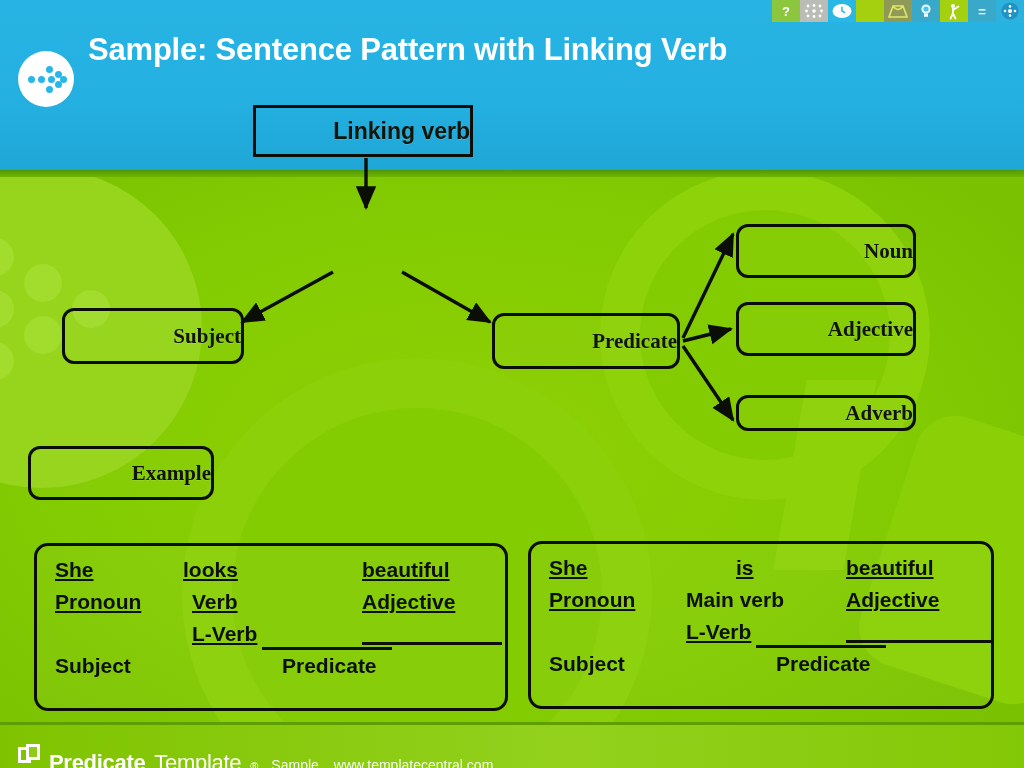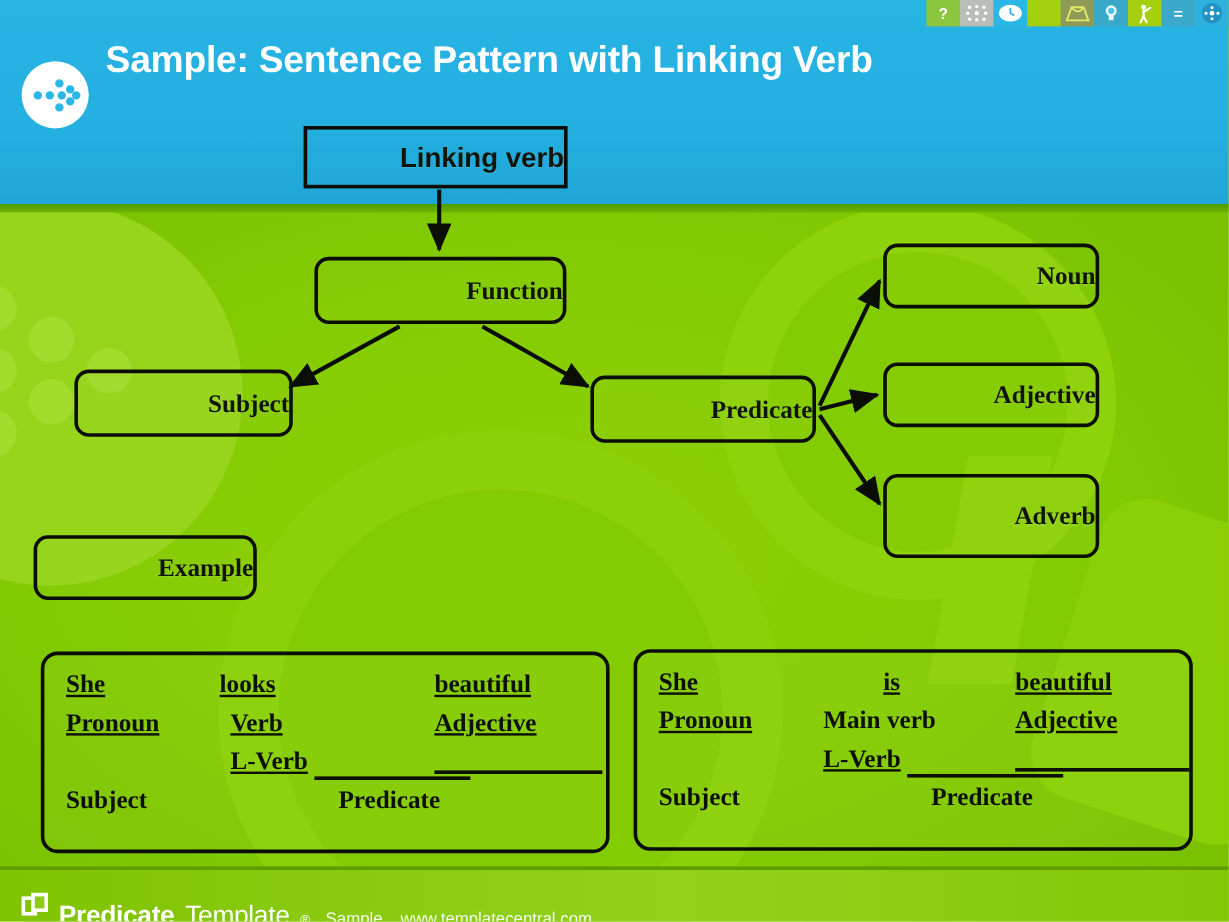--- a/index.html
+++ b/index.html
@@ -132,23 +132,23 @@
     color: #111409;
     text-shadow: 0 1px 0 rgba(255,255,255,0.12);
   }
   .node.square { border-radius: 0; background: transparent; }
 
   #n-linking { left: 253px; top: 105px; width: 220px; height: 52px;
                font-family: "Liberation Sans", sans-serif; font-size: 23px; }
   #n-function   { left: 262px; top: 214px; width: 210px; height: 56px; font-size: 21px; }
   #n-subject    { left: 62px;  top: 308px; width: 182px; height: 56px; font-size: 21px; }
   #n-complement { left: 492px; top: 313px; width: 188px; height: 56px; font-size: 21px; }
-  #n-noun       { left: 736px; top: 203px; width: 180px; height: 54px; font-size: 21px; }
+  #n-noun       { left: 736px; top: 224px; width: 180px; height: 54px; font-size: 21px; }
   #n-adjective  { left: 736px; top: 302px; width: 180px; height: 54px; font-size: 21px; }
-  #n-adverb     { left: 736px; top: 395px; width: 180px; height: 70px; font-size: 21px; }
+  #n-adverb     { left: 736px; top: 395px; width: 180px; height: 36px; font-size: 21px; }
   #n-example    { left: 28px;  top: 446px; width: 186px; height: 54px; font-size: 21px; }
 
   
   #connectors {
     position: absolute; left: 0; top: 0; width: 1024px; height: 768px;
     pointer-events: none;
   }
 
   
   .panel {
@@ -157,21 +157,21 @@
     border: 3px solid #0b0e07;
     border-radius: 14px;
     background: rgba(255,255,255,0.03);
   }
   #panel-left  { left: 34px;  top: 543px; width: 474px; height: 168px; }
   #panel-right { left: 528px; top: 541px; width: 466px; height: 168px; }
 
   .panel-grid {
     position: relative;
     width: 100%; height: 100%;
-    font-family: Liberation Serif, serif;
+    font-family: Liberation Sans, sans-serif;
     font-weight: bold;
     color: #0d1007;
     font-size: 21px;
   }
   .cell { position: absolute; white-space: nowrap; }
   .u { text-decoration: underline; text-decoration-thickness: 2px; text-underline-offset: 2px; }
 
   .rule {
     position: absolute;
     height: 3px;
@@ -319,23 +319,20 @@
       <line x1="402" y1="272" x2="490" y2="322"></line>
       <line x1="683" y1="338" x2="733" y2="234"></line>
       <line x1="683" y1="341" x2="731" y2="329"></line>
       <line x1="683" y1="346" x2="733" y2="420"></line>
     </g>
   </svg>
 
   <div class="node square" id="n-linking">
     <span>Linking verb</span>
   </div>
-  <div class="node" id="n-function">
-    <span>Function</span>
-  </div>
   <div class="node" id="n-subject">
     <span>Subject</span>
   </div>
   <div class="node" id="n-complement">
     <span>Predicate</span>
   </div>
   <div class="node" id="n-noun">
     <span>Noun</span>
   </div>
   <div class="node" id="n-adjective">

